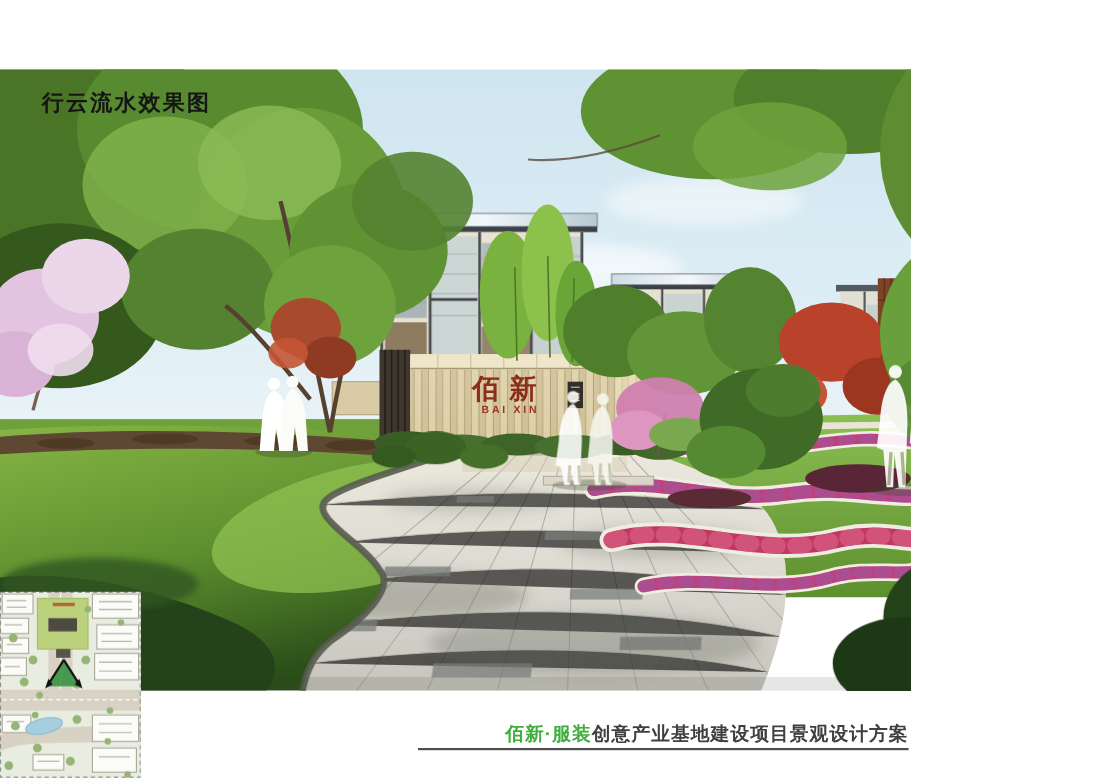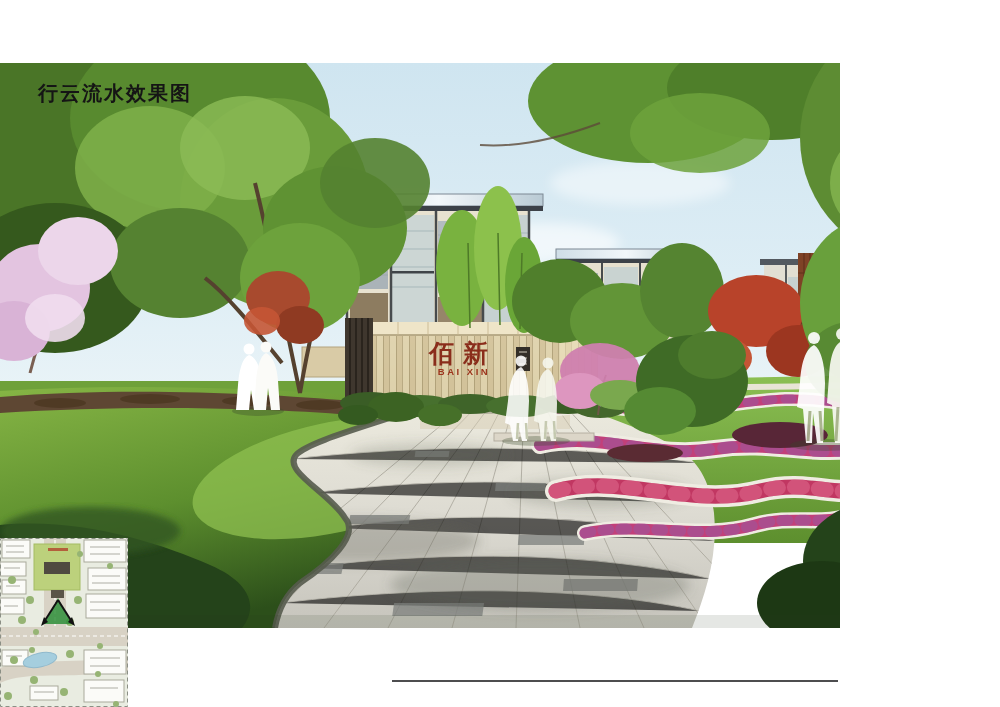--- a/index.html
+++ b/index.html
@@ -1,17 +1,17 @@
 <!DOCTYPE html>
 <html><head>
 <meta charset="utf-8">
 <style>
   html,body{margin:0;padding:0;background:#ffffff;}
   .board{position:relative;width:828px;height:707px;background:#ffffff;overflow:hidden;
-         font-family:"Liberation Sans",sans-serif;padding-left:12px;}
+         font-family:"Liberation Sans",sans-serif;}
   .page-title{position:absolute;left:38px;top:80px;font-family:"DejaVu Serif","Liberation Serif",serif;
          font-size:20px;font-weight:bold;color:#151515;letter-spacing:2px;z-index:5;}
   .photo{position:absolute;left:0;top:63px;width:996px;height:565px;overflow:hidden;z-index:1;}
   .inset{position:absolute;left:0;top:538px;width:128px;height:169px;z-index:6;}
   .caption{position:absolute;right:2px;top:658px;width:460px;z-index:5;text-align:right;}
   .caption-zh{font-size:17px;font-weight:bold;letter-spacing:1px;line-height:20px;white-space:nowrap;}
   .caption-line{position:absolute;right:0;top:22px;width:446px;height:2px;background:#4d4d4f;}
   .caption-en{margin-top:6px;font-size:7.5px;letter-spacing:0.45px;color:#8b8c90;white-space:nowrap;}
   svg text{font-family:"Liberation Sans",sans-serif;}
   .sign-zh{font-family:"DejaVu Serif","Liberation Serif",serif;}
@@ -472,16 +472,19 @@
       <line x1="58" y1="62" x2="44" y2="84" stroke="#111111" stroke-width="2"></line>
       <line x1="58" y1="62" x2="72" y2="84" stroke="#111111" stroke-width="2"></line>
       <polygon points="41,88 48,84 44,79" fill="#111111"></polygon>
       <polygon points="75,88 68,84 72,79" fill="#111111"></polygon>
     </g>
     <rect x="0.5" y="0.5" width="127" height="168" fill="none" stroke="#8b8f85" stroke-width="1" stroke-dasharray="4 3"></rect>
   </svg>
   </div>
 
   <div class="caption">
+    <div class="caption-zh">
+      <span style="color:#3fae3c">佰新·服装</span><span style="color:#3f3f3f">创意产业基地建设项目景观设计方案</span>
+    </div>
     <div class="caption-line"></div>
   </div>
 
 </div>
 
 </body></html>

